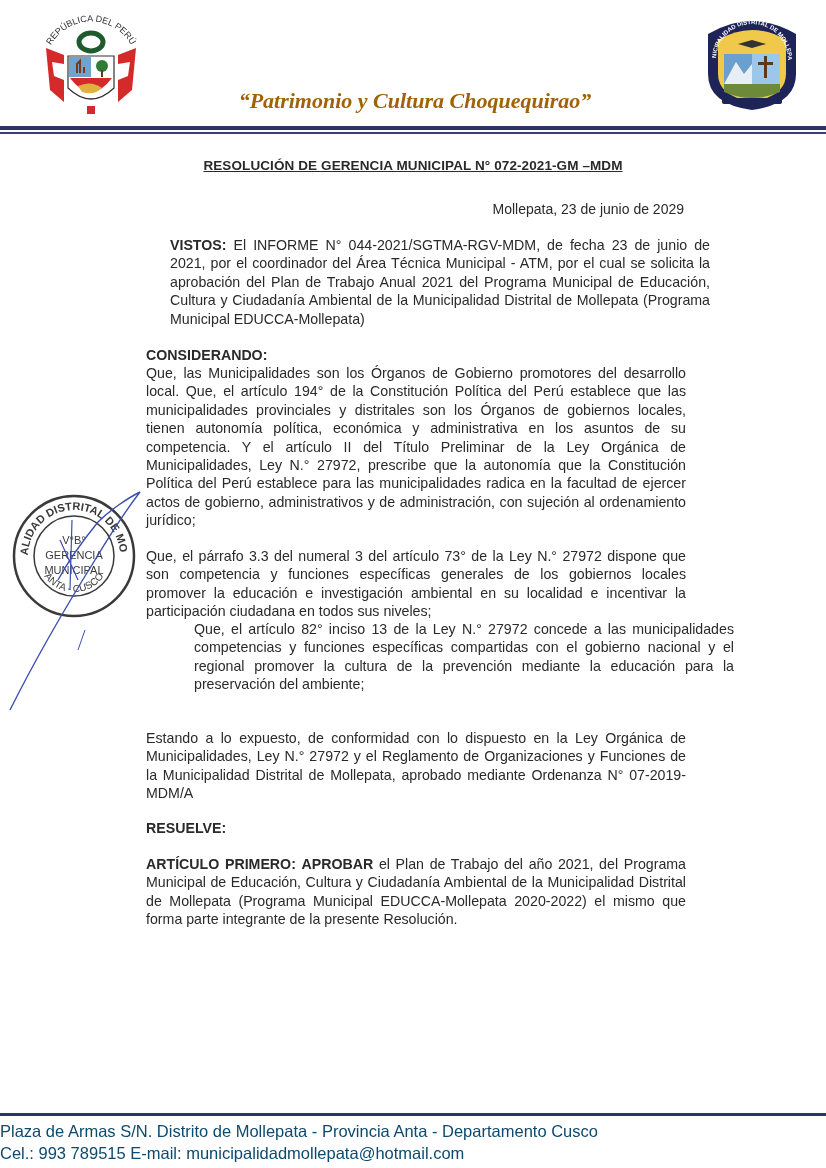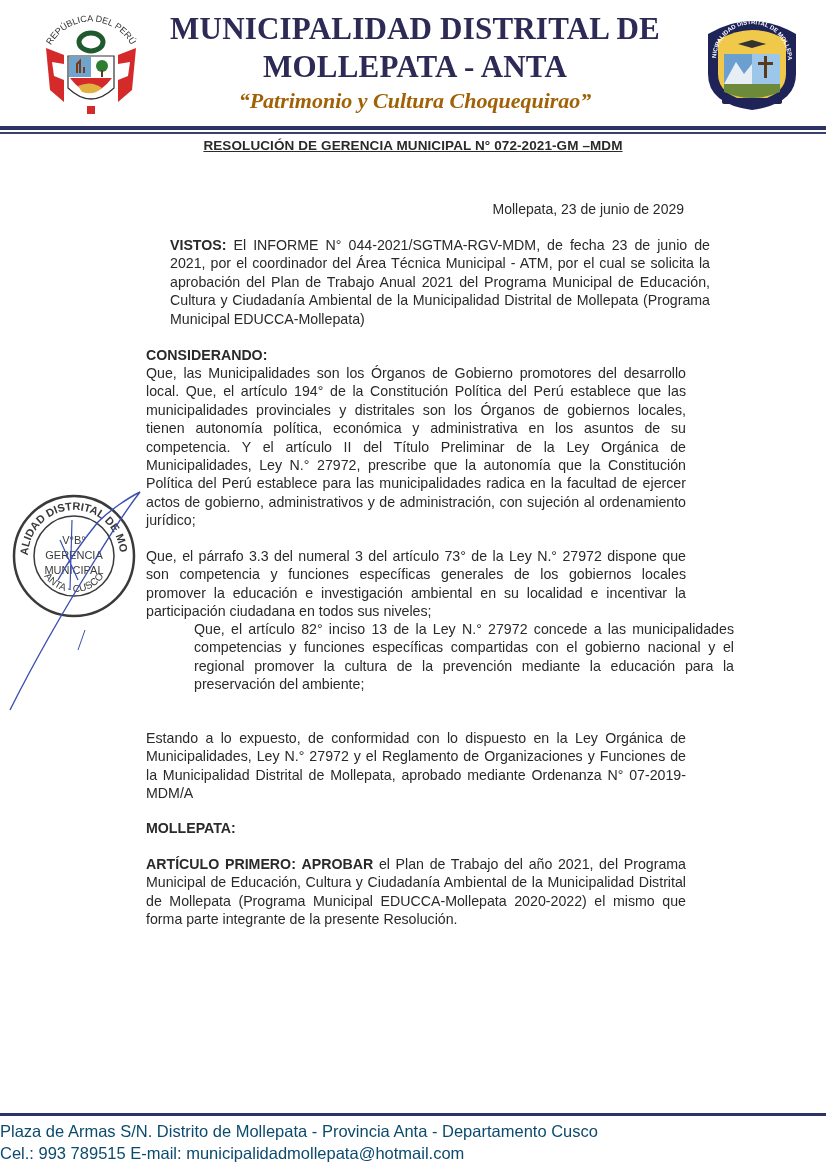--- a/index.html
+++ b/index.html
@@ -8,21 +8,21 @@
   .header { position: absolute; left: 0; top: 0; width: 826px; height: 140px; }
   .coat { position: absolute; left: 32px; top: 10px; width: 118px; height: 112px; }
   .seal-logo { position: absolute; left: 702px; top: 14px; width: 100px; height: 98px; }
   .hdr-title { position: absolute; left: 150px; top: 10px; width: 530px; text-align: center;
     font-family: "Liberation Serif", serif; font-weight: bold; color: #2d2a55; font-size: 31px; line-height: 38px; letter-spacing: 0.2px; }
   .hdr-motto { position: absolute; left: 150px; top: 88px; width: 530px; text-align: center;
     font-family: "Liberation Serif", serif; font-weight: bold; font-style: italic; color: #a16207; font-size: 22px; line-height: 26px; }
   .rule-top-1 { position: absolute; left: 0; top: 126px; width: 826px; height: 4px; background: #2e3366; }
   .rule-top-2 { position: absolute; left: 0; top: 132px; width: 826px; height: 1.5px; background: #3a4070; }
 
-  .res-title { position: absolute; left: 0; top: 138px; width: 826px; text-align: center;
+  .res-title { position: absolute; left: 0; top: 158px; width: 826px; text-align: center;
     font-weight: bold; font-size: 13.5px; text-decoration: underline; color: #2a2a2a; letter-spacing: 0.1px; }
 
   .date { position: absolute; right: 142px; top: 201px; font-size: 14px; color: #2a2a2a; }
 
   .body { position: absolute; left: 146px; width: 540px; font-size: 14.2px; line-height: 18.4px; text-align: justify; color: #2a2a2a; }
   .body b { font-weight: bold; }
   .p-vistos { top: 236px; margin-left: 24px; }
   .h-considerando { top: 346px; font-weight: bold; }
   .p-c1 { top: 364px; }
   .p-c2 { top: 547px; }
@@ -56,24 +56,20 @@
     <rect x="37" y="47" width="22" height="20" fill="#6fa4cf"></rect>
     <rect x="59" y="47" width="22" height="20" fill="#ffffff"></rect>
     <circle cx="70" cy="56" r="6" fill="#2e7d32"></circle>
     <rect x="69" y="60" width="2" height="7" fill="#5b3a1a"></rect>
     <path d="M45,63 L45,54 L48,51 L48,63 M52,63 L52,57" stroke="#7a3b1a" stroke-width="2" fill="none"></path>
     <path d="M38,68 Q59,96 80,68 Z" fill="#d42a2a"></path>
     <path d="M46,76 Q59,70 70,78 Q62,86 50,82 Z" fill="#e0b040"></path>
     <rect x="55" y="96" width="8" height="8" fill="#d42a2a"></rect>
   </svg>
 
-  <div class="hdr-title">
-    <div>MUNICIPALIDAD DISTRITAL DE</div>
-    <div>MOLLEPATA - ANTA</div>
-  </div>
   <div class="hdr-motto">“Patrimonio y Cultura Choquequirao”</div>
 
   <svg class="seal-logo" viewBox="0 0 100 98">
     <defs>
         <path id="arcR" d="M14,46 A36,36 0 0 1 86,46"></path>
       </defs>
     <path d="M6,20 Q50,-6 94,20 L94,60 Q94,90 50,96 Q6,90 6,60 Z" fill="#1e2358"></path>
     <path d="M16,26 Q50,6 84,26 L84,60 Q84,82 50,88 Q16,82 16,60 Z" fill="#f0c84a"></path>
     <path d="M22,40 L50,40 L50,70 L22,70 Z" fill="#6a9fcf"></path>
     <path d="M22,70 L34,48 L42,60 L50,50 L50,70 Z" fill="#e8eef5"></path>
@@ -94,21 +90,21 @@
 <div class="date">Mollepata, 23 de junio de 2029</div>
 
 <div class="body p-vistos"><b>VISTOS:</b><span> El INFORME N° 044-2021/SGTMA-RGV-MDM, de fecha 23 de junio de 2021, por el coordinador del Área Técnica Municipal - ATM, por el cual se solicita la aprobación del Plan de Trabajo Anual 2021 del Programa Municipal de Educación, Cultura y Ciudadanía Ambiental de la Municipalidad Distrital de Mollepata (Programa Municipal EDUCCA-Mollepata)</span></div>
 
 <div class="body h-considerando">CONSIDERANDO:</div>
 <div class="body p-c1">Que, las Municipalidades son los Órganos de Gobierno promotores del desarrollo local. Que, el artículo 194° de la Constitución Política del Perú establece que las municipalidades provinciales y distritales son los Órganos de gobiernos locales, tienen autonomía política, económica y administrativa en los asuntos de su competencia. Y el artículo II del Título Preliminar de la Ley Orgánica de Municipalidades, Ley N.° 27972, prescribe que la autonomía que la Constitución Política del Perú establece para las municipalidades radica en la facultad de ejercer actos de gobierno, administrativos y de administración, con sujeción al ordenamiento jurídico;</div>
 <div class="body p-c2">Que, el párrafo 3.3 del numeral 3 del artículo 73° de la Ley N.° 27972 dispone que son competencia y funciones específicas generales de los gobiernos locales promover la educación e investigación ambiental en su localidad e incentivar la participación ciudadana en todos sus niveles;</div>
 <div class="body p-c3">Que, el artículo 82° inciso 13 de la Ley N.° 27972 concede a las municipalidades competencias y funciones específicas compartidas con el gobierno nacional y el regional promover la cultura de la prevención mediante la educación para la preservación del ambiente;</div>
 <div class="body p-c4">Estando a lo expuesto, de conformidad con lo dispuesto en la Ley Orgánica de Municipalidades, Ley N.° 27972 y el Reglamento de Organizaciones y Funciones de la Municipalidad Distrital de Mollepata, aprobado mediante Ordenanza N° 07-2019-MDM/A</div>
 
-<div class="body h-resuelve">MOLLEPATA:</div>
+<div class="body h-resuelve">RESUELVE:</div>
 <div class="body p-art1"><b>ARTÍCULO PRIMERO:</b> <b>APROBAR</b><span> el Plan de Trabajo del año 2021, del Programa Municipal de Educación, Cultura y Ciudadanía Ambiental de la Municipalidad Distrital de Mollepata (Programa Municipal EDUCCA-Mollepata 2020-2022) el mismo que forma parte integrante de la presente Resolución.</span></div>
 
 <svg class="stamp" viewBox="0 0 128 128">
   <defs>
     <path id="stampTop" d="M18,64 A46,46 0 1 1 110,64"></path>
     <path id="stampBot" d="M30,76 A36,36 0 0 0 98,76"></path>
   </defs>
   <circle cx="64" cy="64" r="60" fill="none" stroke="#3a3a3a" stroke-width="2.5"></circle>
   <circle cx="64" cy="64" r="40" fill="none" stroke="#3a3a3a" stroke-width="1.5"></circle>
   <text font-family="Liberation Sans, sans-serif" font-size="11" font-weight="bold" fill="#3a3a3a"><textPath href="#stampTop" startOffset="50%" text-anchor="middle">MUNICIPALIDAD DISTRITAL DE MOLLEPATA</textPath></text>

